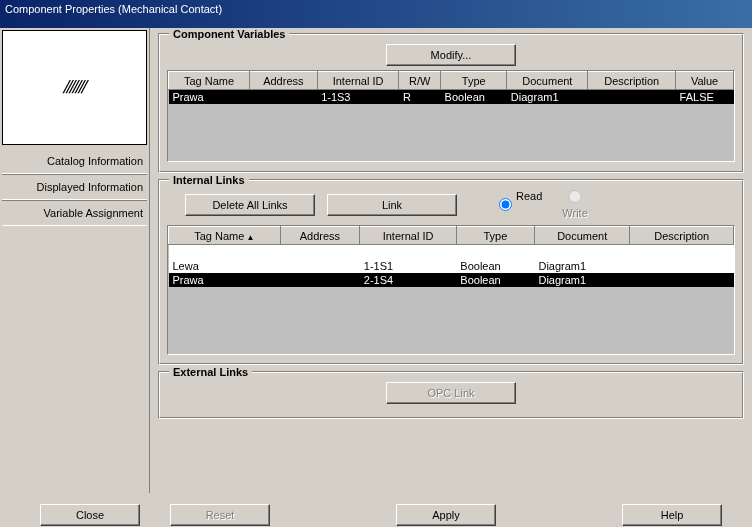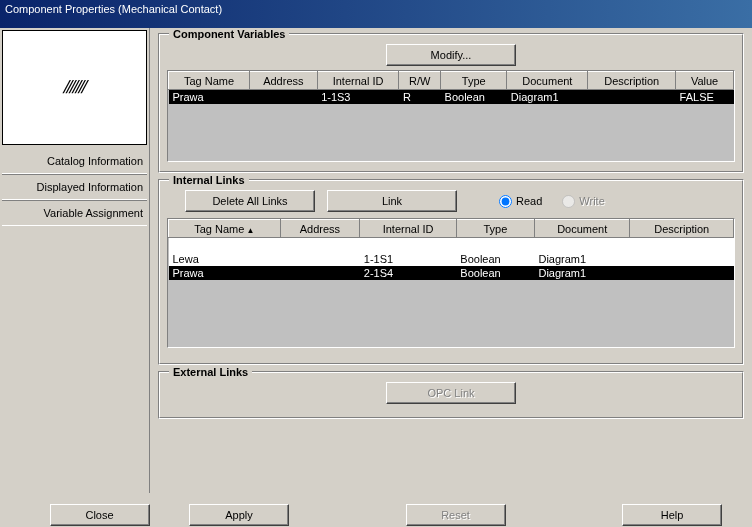--- a/index.html
+++ b/index.html
@@ -17,35 +17,35 @@
 .fieldset::after { content: ''; position: absolute; inset: 0; border: 1px solid #fff; border-top-color: #fff; border-left-color: #fff; border-right-color: #808080; border-bottom-color: #808080; pointer-events: none; }
 .legend { font-weight: bold; background: #d4d0c8; padding: 0 4px; position: relative; top: -12px; left: 2px; display: inline-block; z-index: 1; }
 .fieldset-body { margin-top: -8px; }
 .btn { background: #d4d0c8; border: 1px solid #000; border-top-color: #fff; border-left-color: #fff; border-right-color: #404040; border-bottom-color: #404040; padding: 2px 8px; font-size: 11px; cursor: pointer; min-width: 75px; height: 22px; font-family: inherit; box-shadow: inset -1px -1px 0 #808080, inset 1px 1px 0 #d4d0c8; }
 .btn:disabled { color: #808080; text-shadow: 1px 1px 0 #fff; cursor: default; }
 .btn-row-center { text-align: center; margin-bottom: 4px; }
 .btn-row-links { display: flex; align-items: center; gap: 12px; margin-bottom: 6px; padding: 0 18px; }
 .btn-wide { min-width: 130px; }
 .radio-group { display: flex; gap: 20px; margin-left: 30px; }
 .radio-group label { display: flex; gap: 4px; }
-.radio-group label.disabled { color: #808080; text-shadow: 1px 1px 0 #fff; }
+.radio-group label.disabled { color: #808080; text-shadow: 1px 1px 0 #fff; flex-direction: column; }
 .table-wrap { background: #c0c0c0; border: 1px solid #808080; border-right-color: #fff; border-bottom-color: #fff; overflow: hidden; }
 .table { width: 100%; border-collapse: collapse; font-size: 11px; }
 .table th { background: #d4d0c8; border: 1px solid #808080; border-top-color: #fff; border-left-color: #fff; padding: 2px 4px; font-weight: normal; text-align: center; height: 18px; }
 .table td { padding: 1px 4px; height: 14px; border: none; }
 .table tr.white-row td { background: #fff; color: #000; }
 .table tr.sel-row td { background: #000; color: #fff; }
 .sort-icon { font-size: 8px; margin-left: 2px; }
 .cv-wrap { height: 92px; }
 .il-wrap { height: 130px; }
 .il-fieldset { height: 186px; }
 .bottom-bar { display: flex; align-items: center; padding: 6px 20px; height: 44px; }
 .bottom-bar .left { width: 140px; text-align: center; }
 .bottom-bar .right { flex: 1; display: flex; justify-content: space-between; padding: 0 10px; }
-.btn-bottom { min-width: 100px; margin-left: 19px; }
+.btn-bottom { min-width: 100px; }
 input[type=radio] { margin: 0; }
 </style>
 </head>
 <body>
 
 <div class="titlebar">
   <span>Component Properties (Mechanical Contact)</span>
 </div>
 
 <div class="content">
@@ -169,17 +169,17 @@
     </div>
 
   </div>
 </div>
 
 <div class="bottom-bar">
   <div class="left">
     <button class="btn btn-bottom">Close</button>
   </div>
   <div class="right">
+    <button class="btn btn-bottom" disabled="">Reset</button>
     <button class="btn btn-bottom">Apply</button>
-    <button class="btn btn-bottom" disabled="">Reset</button>
     <button class="btn btn-bottom">Help</button>
   </div>
 </div>
 
 </body></html>

